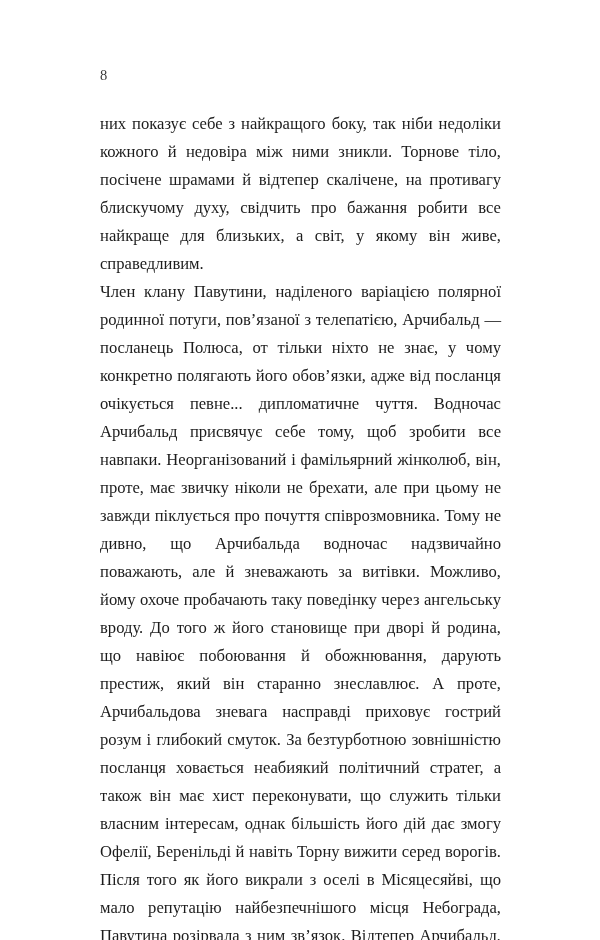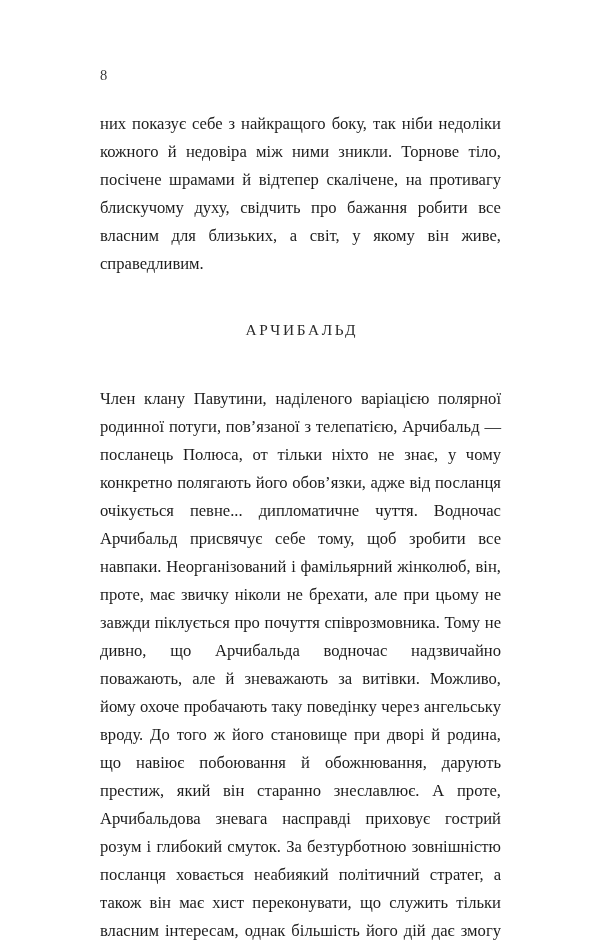--- a/index.html
+++ b/index.html
@@ -69,21 +69,20 @@
 </style>
 </head>
 <body>
 
 <div class="page">
 
   <div class="folio">8</div>
 
   <div class="text-block">
 
-    <p class="body-par">них показує себе з найкращого боку, так ніби недоліки кожного й недовіра між ними зникли. Торнове тіло, посічене шрамами й відтепер скалічене, на противагу блискучому духу, свідчить про бажання робити все власним для близьких, а світ, у якому він живе, справедливим.</p>
+    <p class="body-par">них показує себе з найкращого боку, так ніби недоліки кожного й недовіра між ними зникли. Торнове тіло, посічене шрамами й відтепер скалічене, на противагу блискучому духу, свідчить про бажання робити все найкраще для близьких, а світ, у якому він живе, справедливим.</p>
 
-    <h2 class="section-heading">АРЧИБАЛЬД</h2>
 
     <p class="body-par">Член клану Павутини, наділеного варіацією полярної родинної потуги, пов’язаної з телепатією, Арчибальд — посланець Полюса, от тільки ніхто не знає, у чому конкретно полягають його обов’язки, адже від посланця очікується певне... дипломатичне чуття. Водночас Арчибальд присвячує себе тому, щоб зробити все навпаки. Неорганізований і фамільярний жінколюб, він, проте, має звичку ніколи не брехати, але при цьому не завжди піклується про почуття співрозмовника. Тому не дивно, що Арчибальда водночас надзвичайно поважають, але й зневажають за витівки. Можливо, йому охоче пробачають таку поведінку через ангельську вроду. До того ж його становище при дворі й родина, що навіює побоювання й обожнювання, дарують престиж, який він старанно знеславлює. А проте, Арчибальдова зневага насправді приховує гострий розум і глибокий смуток. За безтурботною зовнішністю посланця ховається неабиякий політичний стратег, а також він має хист переконувати, що служить тільки власним інтересам, однак більшість його дій дає змогу Офелії, Беренільді й навіть Торну вижити серед ворогів. Після того як його викрали з оселі в Місяцесяйві, що мало репутацію найбезпечнішого місця Небограда, Павутина розірвала з ним зв’язок. Відтепер Арчибальд, відрізаний від усього, що було йому знайоме, вільний</p>
 
   </div>
 
 </div>
 
 </body></html>

